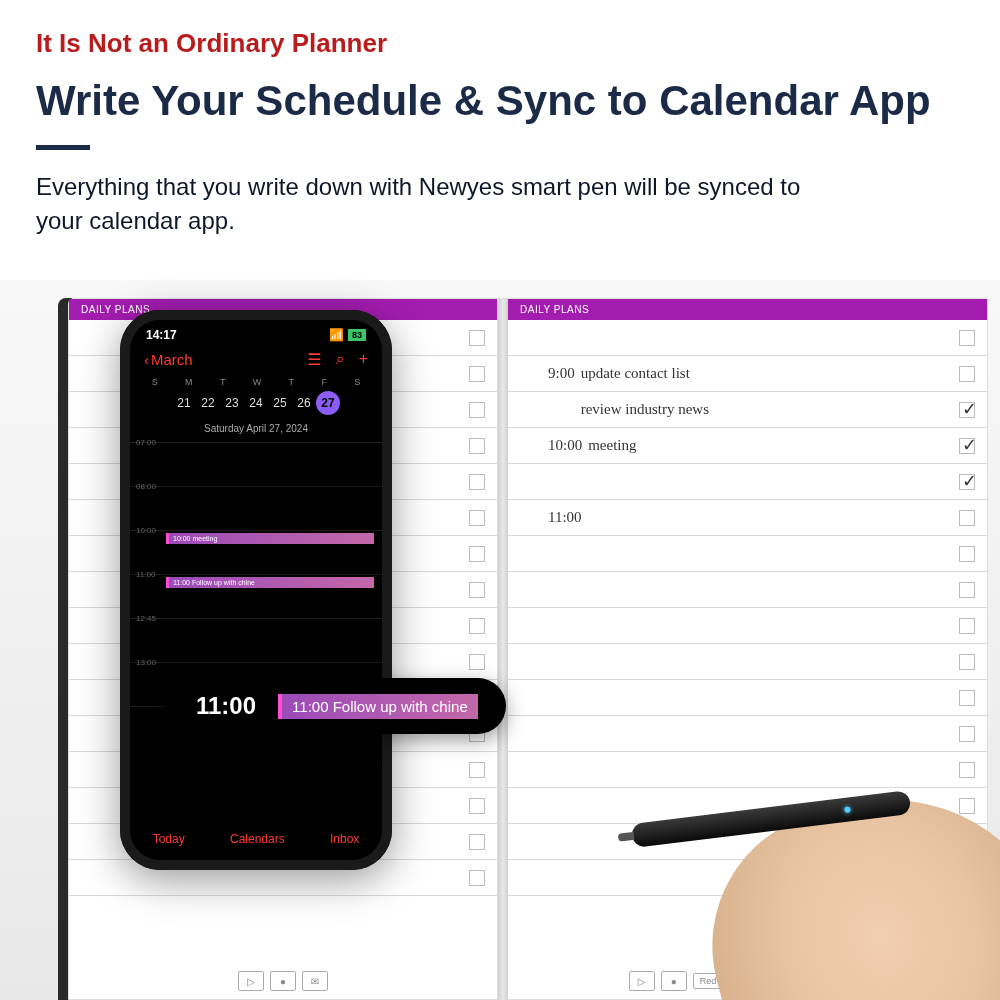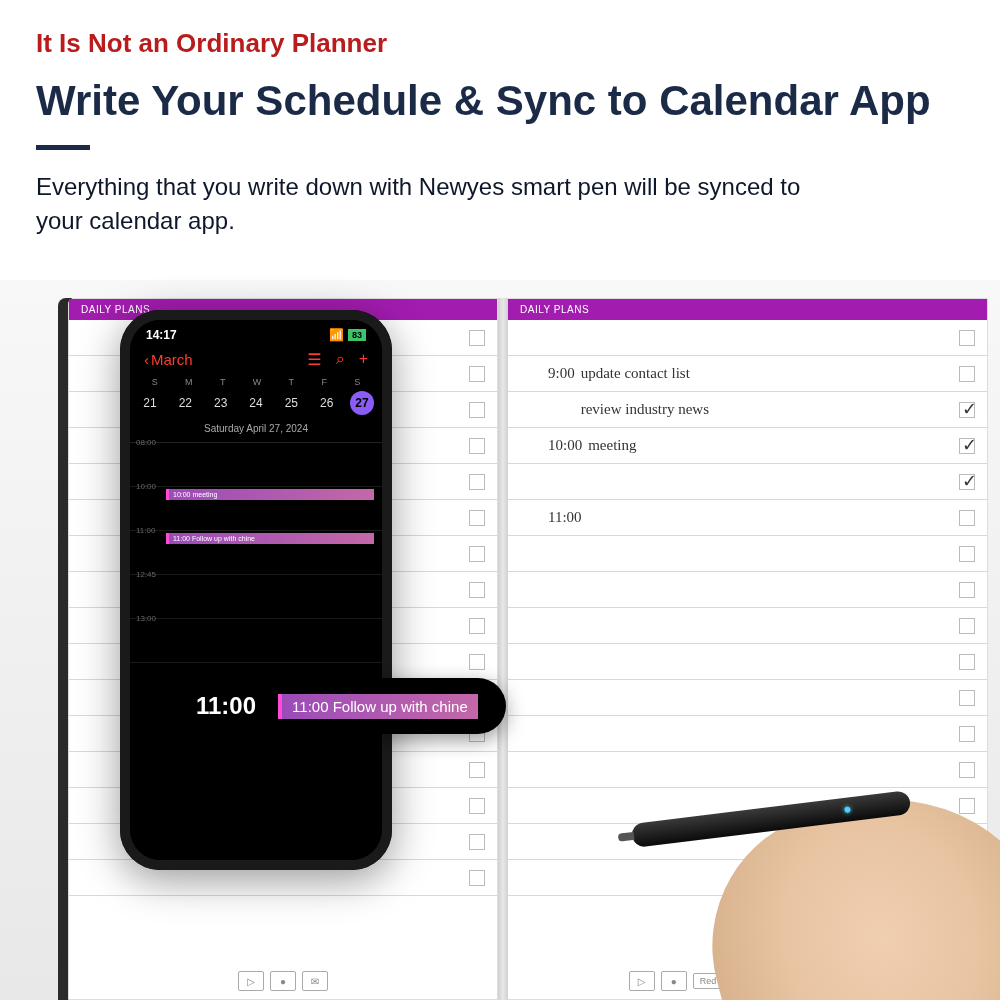--- a/index.html
+++ b/index.html
@@ -38,21 +38,21 @@
 .phone-screen { position: absolute; top: 10px; left: 10px; right: 10px; bottom: 10px; background: #000; border-radius: 32px; overflow: hidden; }
 .notch { position: absolute; top: 0; left: 50%; transform: translateX(-50%); width: 110px; height: 24px; background: #000; border-bottom-left-radius: 16px; border-bottom-right-radius: 16px; z-index: 5; }
 .status-bar { display: flex; justify-content: space-between; padding: 8px 16px 0; color: #fff; font-size: 12px; font-weight: 600; }
 .status-right { display: flex; gap: 4px; align-items: center; }
 .battery { background: #3ac569; color: #000; font-size: 9px; padding: 1px 4px; border-radius: 0; }
 
 .cal-header { display: flex; justify-content: space-between; align-items: center; padding: 8px 14px; }
 .cal-back { color: #ff3b30; font-size: 15px; display: flex; align-items: center; gap: 2px; }
 .cal-icons { display: flex; gap: 14px; color: #ff3b30; font-size: 16px; }
 .cal-days { display: flex; justify-content: space-around; padding: 0 8px; font-size: 9px; color: #888; }
-.cal-dates { display: flex; justify-content: space-between; padding: 4px 8px; font-size: 12px; color: #ddd; }
+.cal-dates { display: flex; justify-content: center; padding: 4px 8px; font-size: 12px; color: #ddd; }
 .cal-date { width: 24px; height: 24px; display: flex; align-items: center; justify-content: center; border-radius: 50%; }
 .cal-date.selected { background: #8b5cf6; color: #000; font-weight: 600; }
 .cal-fulldate { text-align: center; color: #aaa; font-size: 10px; padding: 4px 0 8px; border-bottom: 1px solid #222; }
 
 .cal-timeline { padding: 0; }
 .time-row { height: 44px; border-bottom: 1px solid #1a1a1a; position: relative; padding-left: 34px; }
 .time-label { position: absolute; left: 6px; top: -5px; font-size: 8px; color: #666; }
 .event-bar { position: absolute; left: 36px; right: 8px; height: 11px; background: linear-gradient(90deg, #9b4bb8, #c368a8); border-left: 3px solid #ff4bd8; font-size: 7px; color: #fff; padding: 0 4px; display: flex; align-items: center; overflow: hidden; white-space: nowrap; }
 .cal-footer { position: absolute; bottom: 6px; left: 0; right: 0; display: flex; justify-content: space-around; font-size: 12px; color: #ff3b30; padding: 8px 0; }
 
@@ -200,37 +200,45 @@
         <span class="cal-date">22</span>
         <span class="cal-date">23</span>
         <span class="cal-date">24</span>
         <span class="cal-date">25</span>
         <span class="cal-date">26</span>
         <span class="cal-date selected">27</span>
       </div>
     <div class="cal-fulldate">Saturday  April 27, 2024</div>
     <div class="cal-timeline" id="cal-timeline">
         <div class="time-row">
+          <span class="time-label">07:00</span>
+        </div>
+        <div class="time-row">
           <span class="time-label">08:00</span>
         </div>
         <div class="time-row">
           <span class="time-label">10:00</span>
           <div class="event-bar" style="top: 2px;">10:00 meeting</div>
         </div>
         <div class="time-row">
           <span class="time-label">11:00</span>
           <div class="event-bar" style="top: 2px;">11:00 Follow up with chine</div>
         </div>
         <div class="time-row">
           <span class="time-label">12:45</span>
         </div>
         <div class="time-row">
           <span class="time-label">13:00</span>
         </div>
       </div>
+    <div class="cal-footer">
+      <span>Today</span>
+      <span>Calendars</span>
+      <span>Inbox</span>
+    </div>
   </div>
 </div>
 
 <div class="callout">
   <div class="callout-tail"></div>
   <div class="callout-time">11:00</div>
   <div class="callout-event">11:00 Follow up with chine</div>
 </div>
 
 </body></html>

